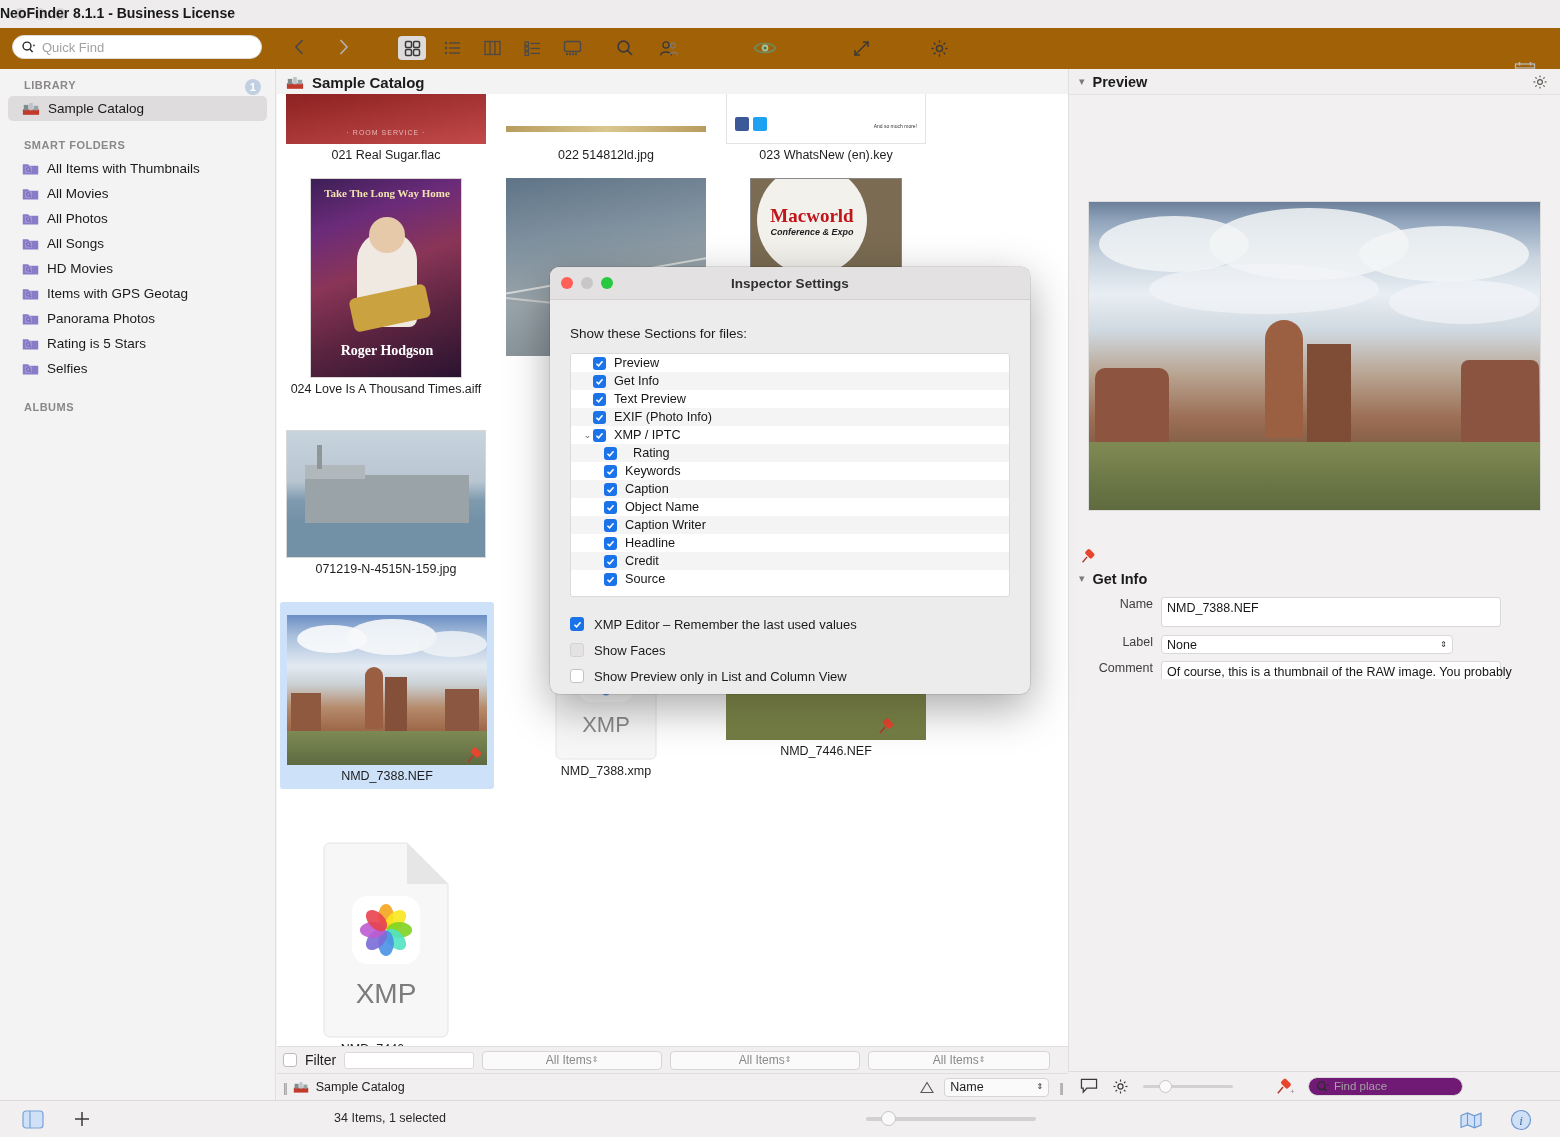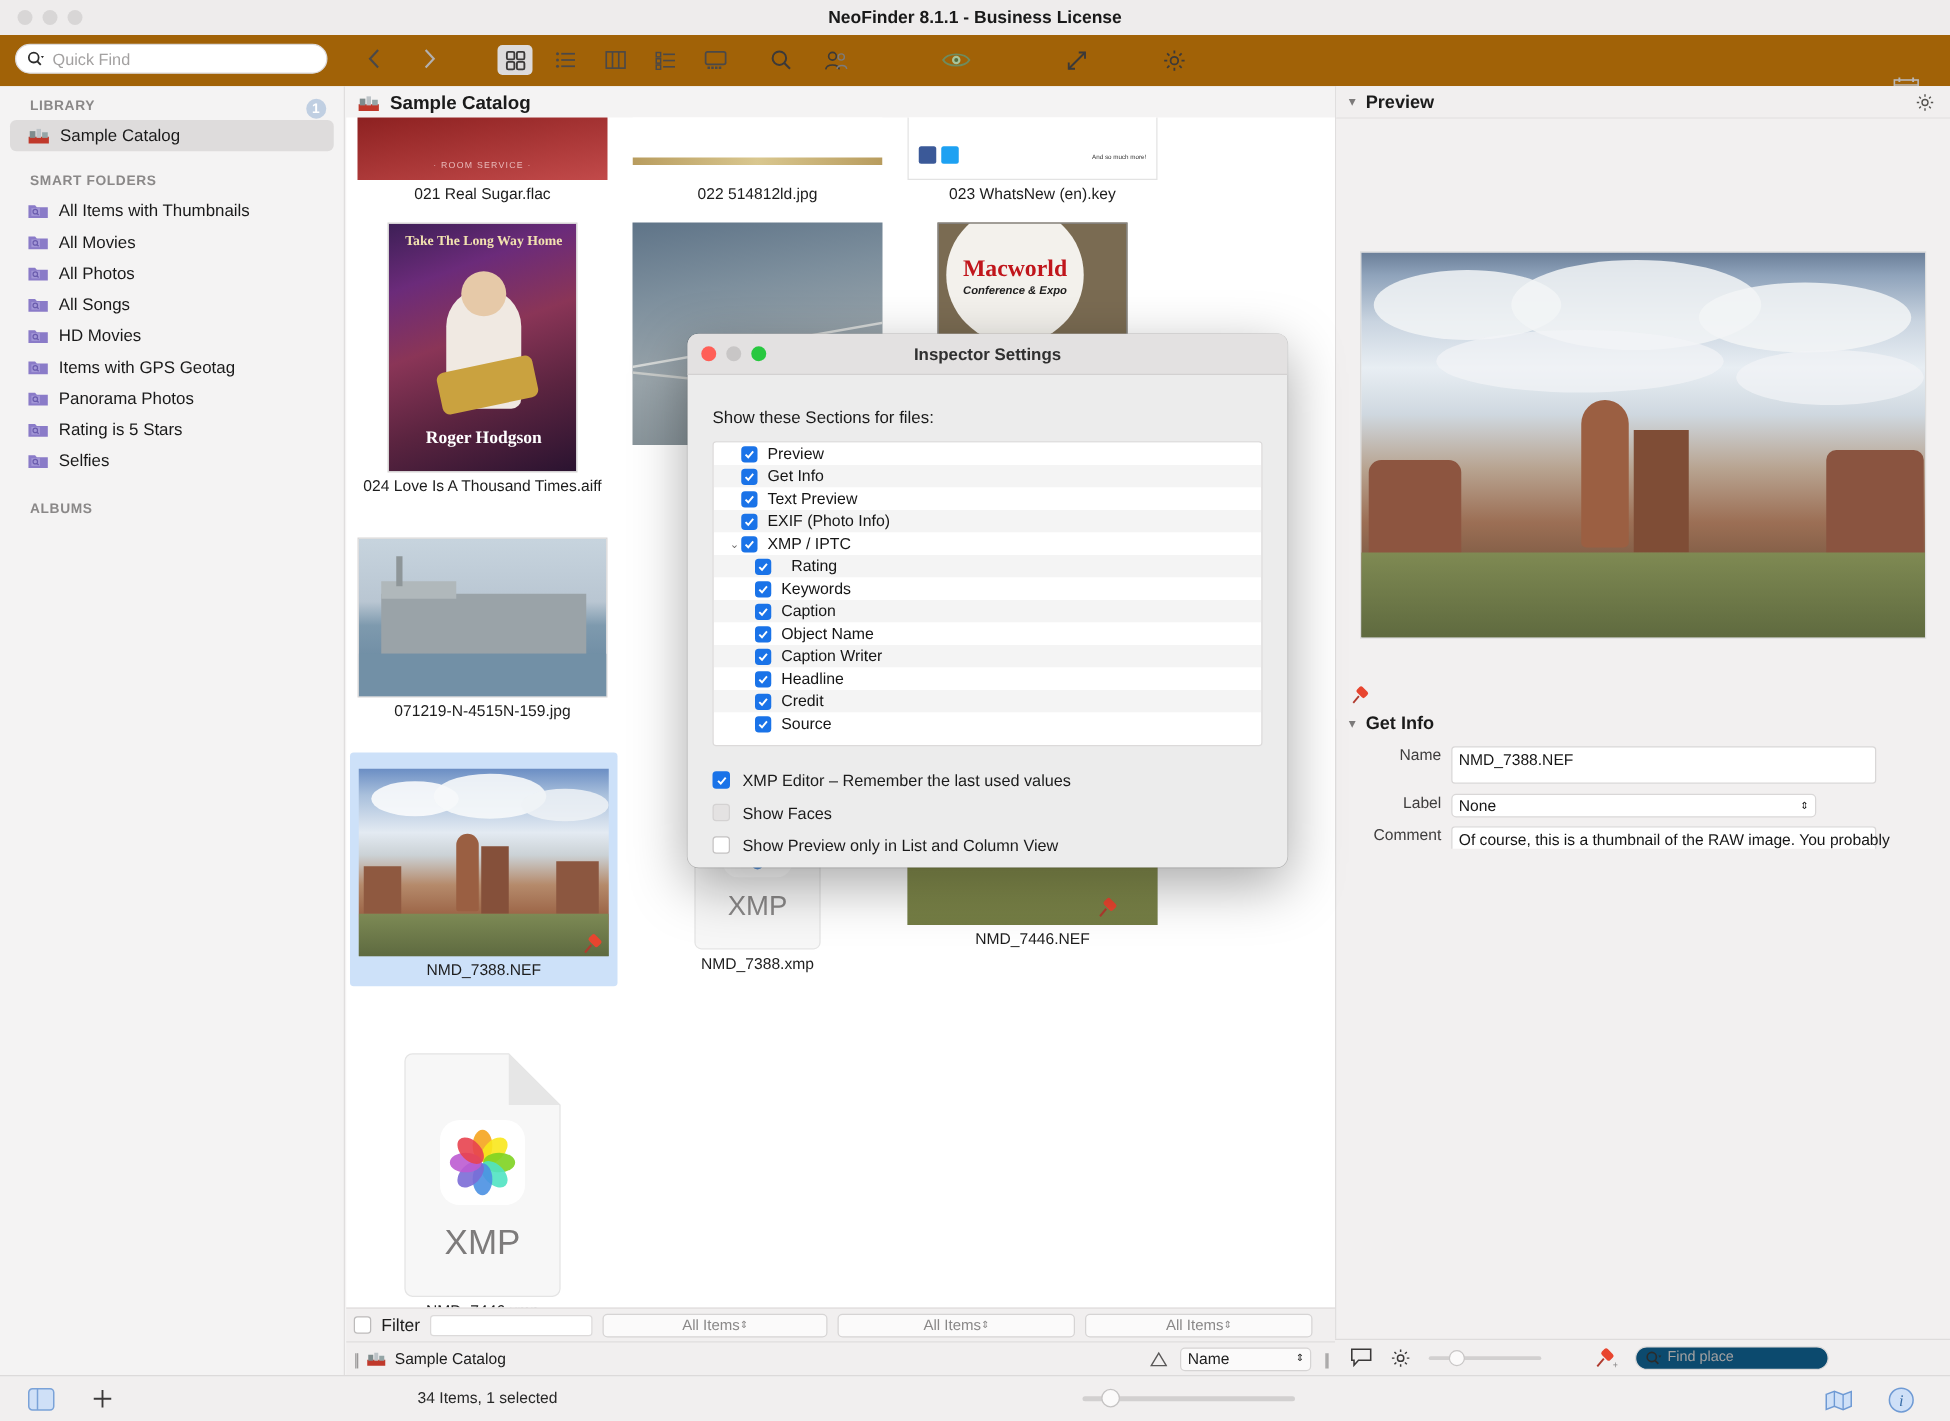--- a/index.html
+++ b/index.html
@@ -15,21 +15,21 @@
     background: #f4f3f3;
   }
 
   
   .titlebar {
     position: absolute; left: 0; top: 0; width: 1560px; height: 28px;
     background: #eeecec;
   }
   .title-text {
     position: absolute; left: 0; top: 5px; width: 1560px;
-    text-align: center; font-size: 14px; font-weight: bold; color: #191919;
+    font-size: 14px; font-weight: bold; color: #191919;
   }
   .traffic { position: absolute; left: 14px; top: 8px; display: flex; gap: 8px; }
   .tl { width: 12px; height: 12px; border-radius: 50%; background: #d8d6d6; }
 
   
   .toolbar {
     position: absolute; left: 0; top: 28px; width: 1560px; height: 41px;
     background: #a16207;
   }
   .quickfind {
@@ -176,21 +176,21 @@
   .map-canvas { position: relative; width: 492px; height: 381px; background: #faf5ec; overflow: hidden; }
   .mline { position: absolute; background: #dcd6cb; }
   .map-toolbar {
     position: absolute; left: 1068px; top: 1071px; width: 492px; height: 29px;
     background: #f1efef; border-top: 1px solid #dedcdc;
     display: flex; align-items: center; gap: 14px; padding-left: 12px;
   }
   .slider-track { width: 90px; height: 3px; background: #d2d0d0; border-radius: 2px; position: relative; }
   .slider-knob { position: absolute; left: 16px; top: -5px; width: 13px; height: 13px; border-radius: 50%; background: #fbfafa; border: 1px solid #c8c6c6; }
   .findplace {
-    width: 155px; height: 19px; background: #0c4a6e; border: 1px solid #dcdada; border-radius: 10px;
+    width: 155px; height: 19px; background: #701a75; border: 1px solid #dcdada; border-radius: 10px;
     display: flex; align-items: center; padding: 0 7px; gap: 4px;
   }
   .fp-ph { font-size: 11.5px; color: #a3a1a1; }
 
   
   .bottombar {
     position: absolute; left: 0; top: 1100px; width: 1560px; height: 37px;
     background: #f1efef; border-top: 1px solid #dcdada;
   }
   .bb-left { position: absolute; left: 22px; top: 8px; display: flex; gap: 28px; align-items: center; }

